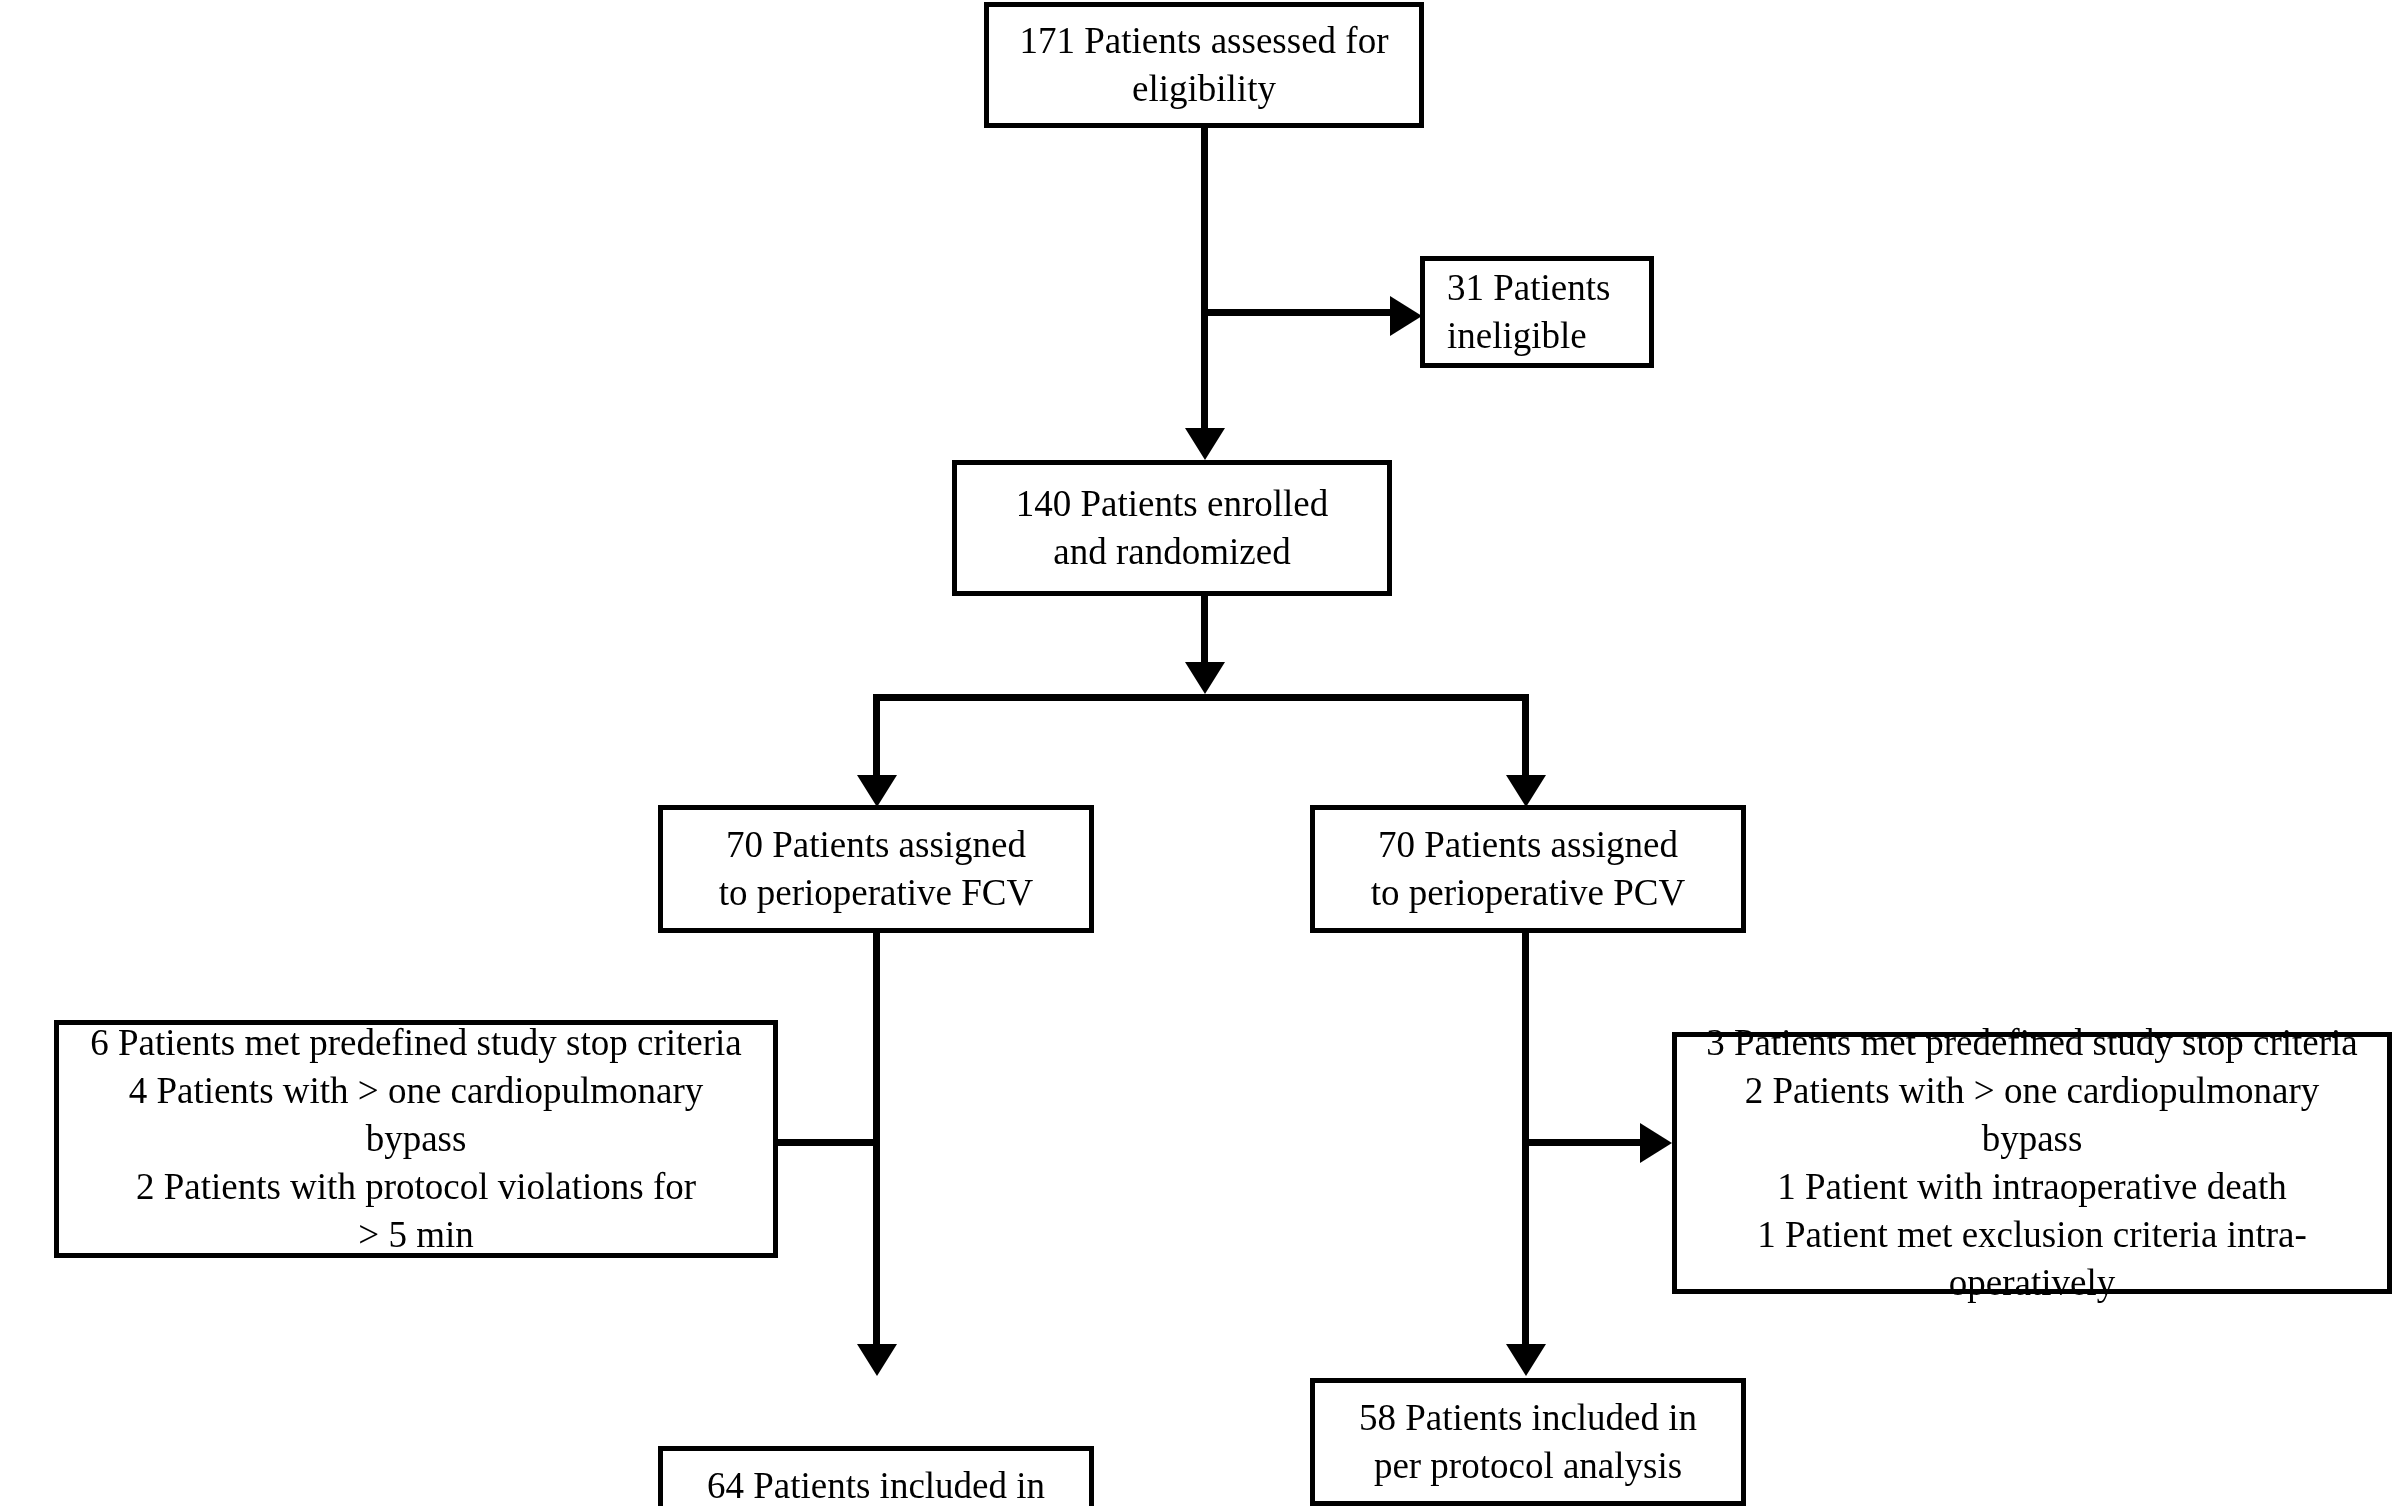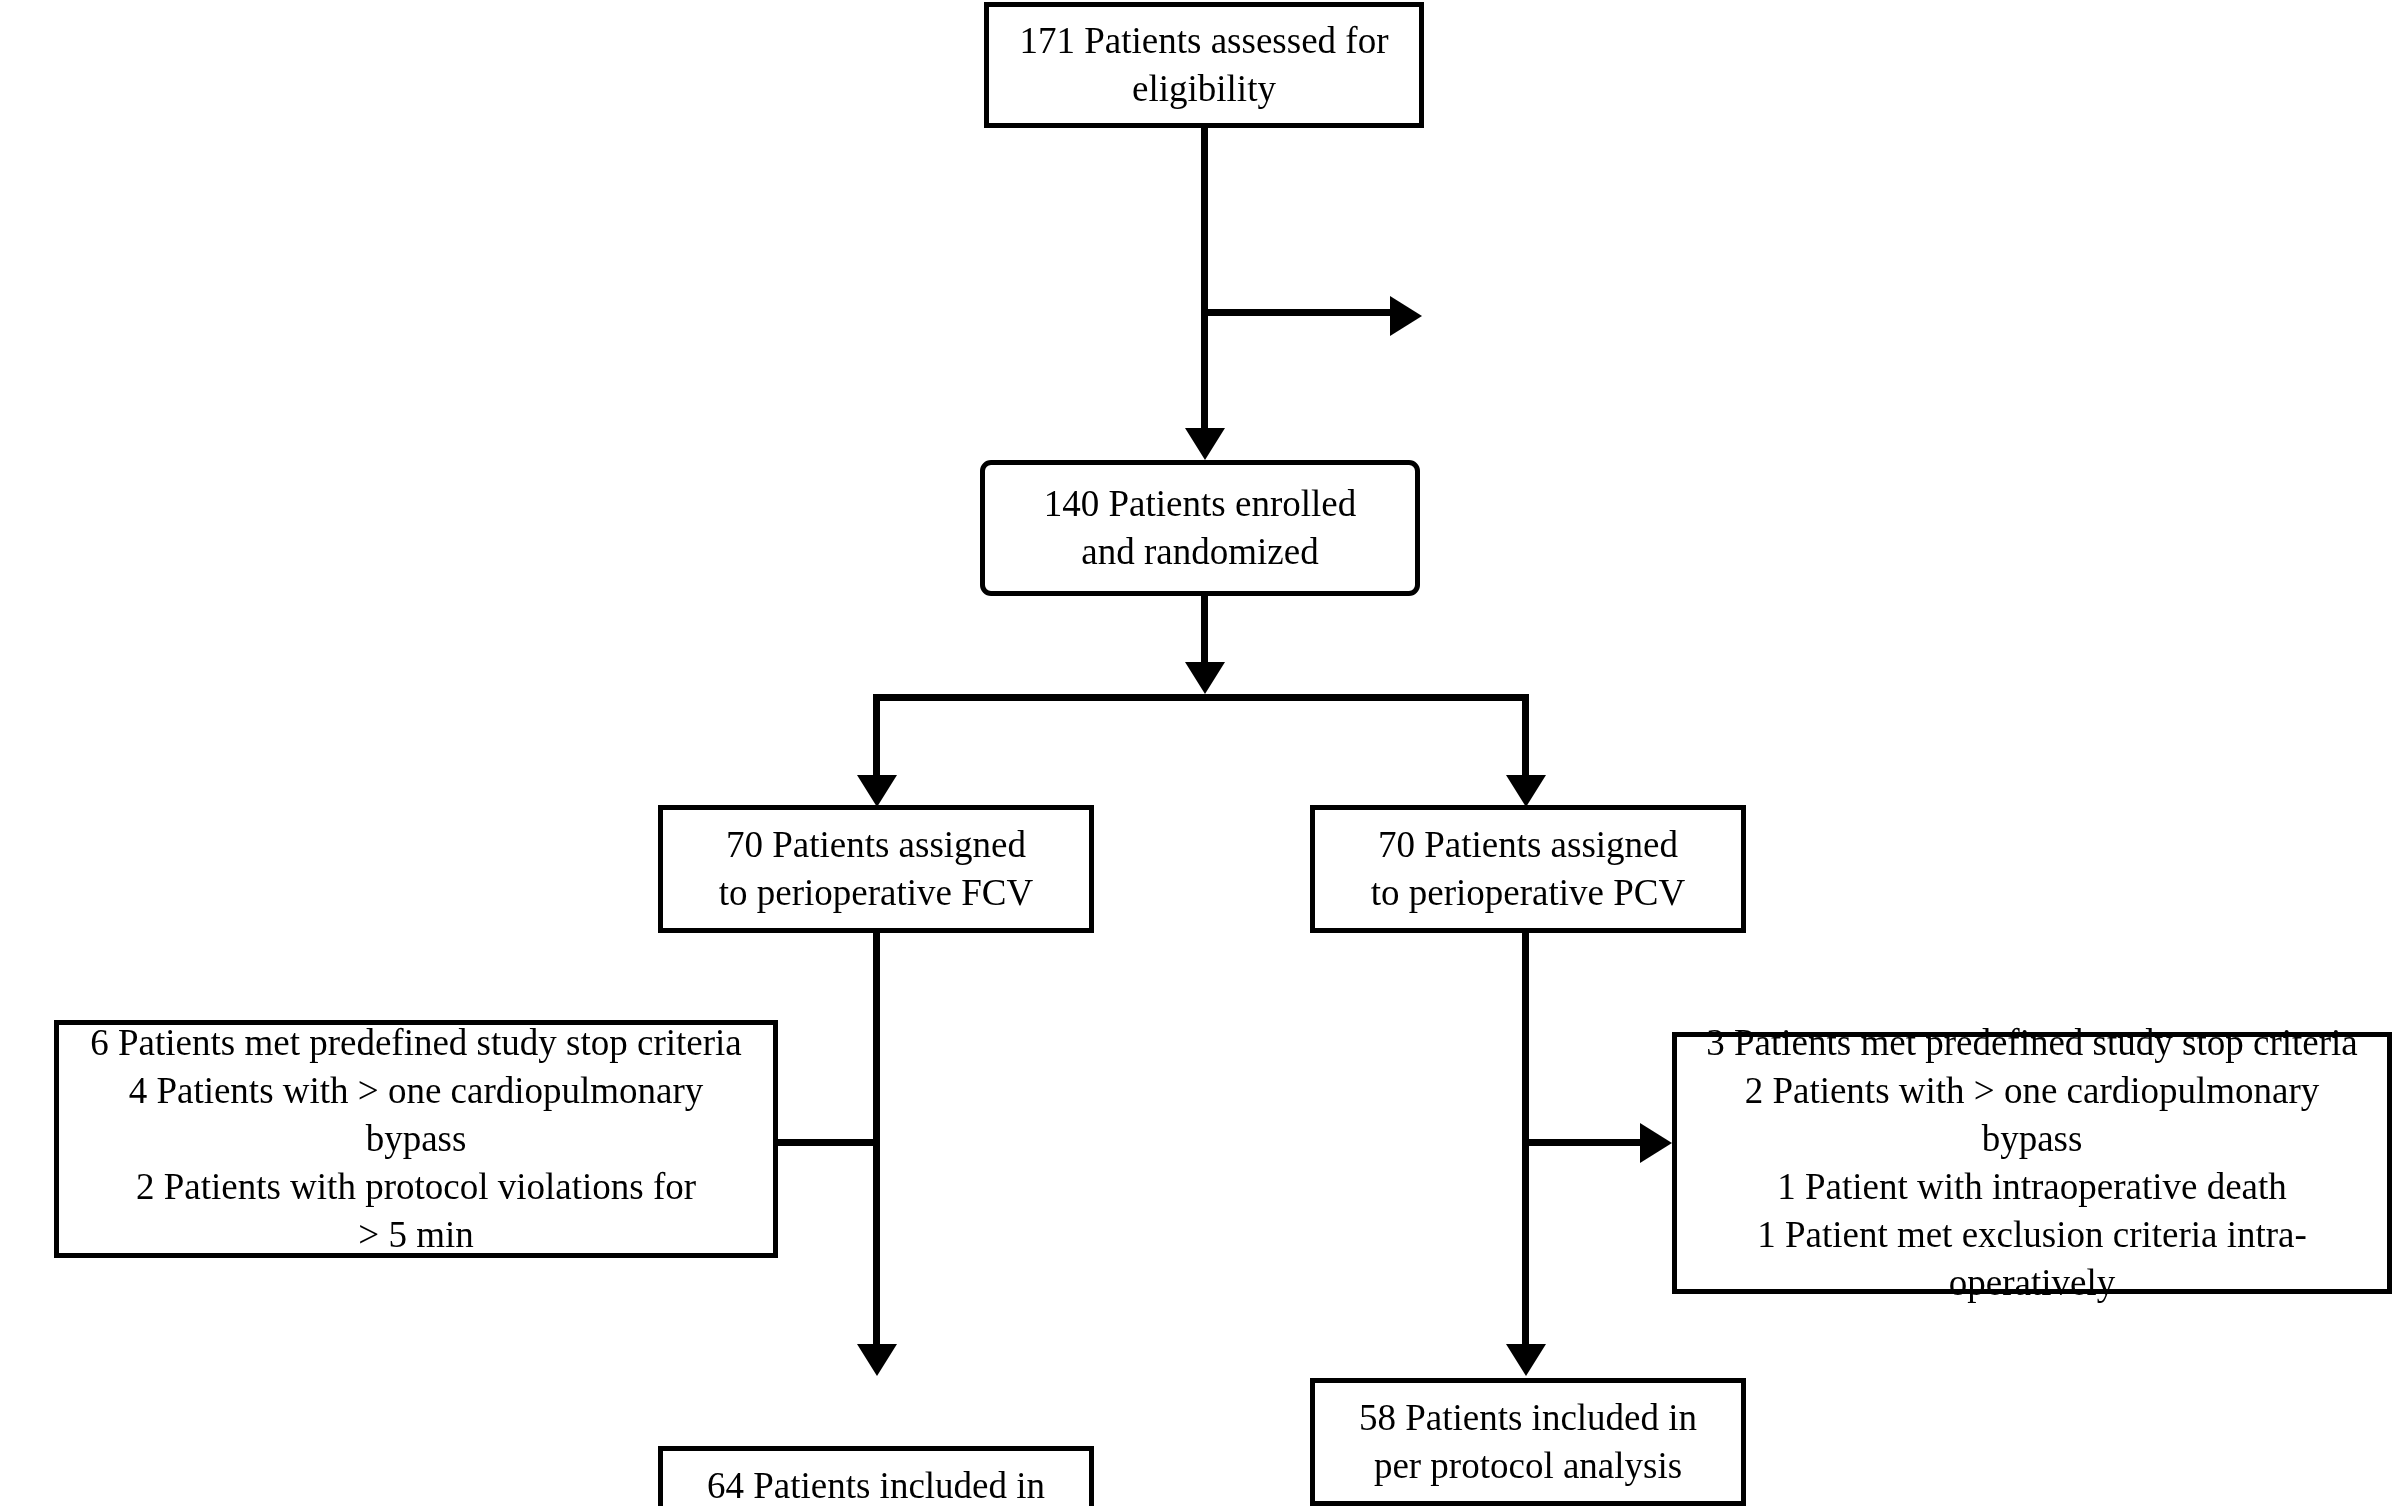--- a/index.html
+++ b/index.html
@@ -39,21 +39,21 @@
   }
   .node.left-align {
     justify-content: flex-start;
     text-align: left;
     padding-left: 22px;
   }
 
   
   #node-assessed      { left: 984px;  top: 2px;    width: 440px;  height: 126px; }
   #node-ineligible    { left: 1420px; top: 256px;  width: 234px;  height: 112px; }
-  #node-enrolled      { left: 980px;  top: 460px;  width: 440px;  height: 136px; border-radius: 11px; }
+  #node-enrolled      { left: 952px;  top: 460px;  width: 440px;  height: 136px; }
   #node-fcv-assigned  { left: 658px;  top: 805px;  width: 436px;  height: 128px; }
   #node-pcv-assigned  { left: 1310px; top: 805px;  width: 436px;  height: 128px; }
   #node-fcv-excluded  { left: 6px;    top: 1020px; width: 724px;  height: 238px; margin-left: 48px; }
   #node-pcv-excluded  { left: 1672px; top: 1000px; width: 720px;  height: 262px; margin-top: 32px; }
   #node-fcv-analysis  { left: 658px;  top: 1446px; width: 436px;  height: 128px; }
   #node-pcv-analysis  { left: 1310px; top: 1378px; width: 436px;  height: 128px; }
 
   
   .line {
     position: absolute;
@@ -116,20 +116,24 @@
   <div class="arrowhead arrow-down" style="left:1506px; top:1344px;"></div>
 
   <div class="line hline" style="left:1522px; top:1139px; width:120px;"></div>
   <div class="arrowhead arrow-right" style="left:1640px; top:1123px;"></div>
 
   <div class="node" id="node-assessed">
     <span class="txt">171 Patients assessed for
 eligibility</span>
   </div>
 
+  <div class="node left-align" id="node-ineligible">
+    <span class="txt">31 Patients
+ineligible</span>
+  </div>
 
   <div class="node" id="node-enrolled">
     <span class="txt">140 Patients enrolled
 and randomized</span>
   </div>
 
   <div class="node" id="node-fcv-assigned">
     <span class="txt">70 Patients assigned
 to perioperative FCV</span>
   </div>

